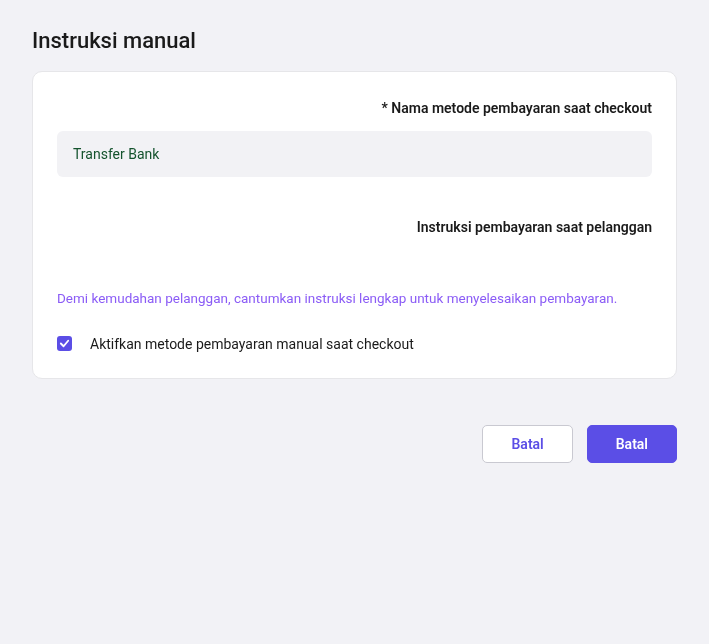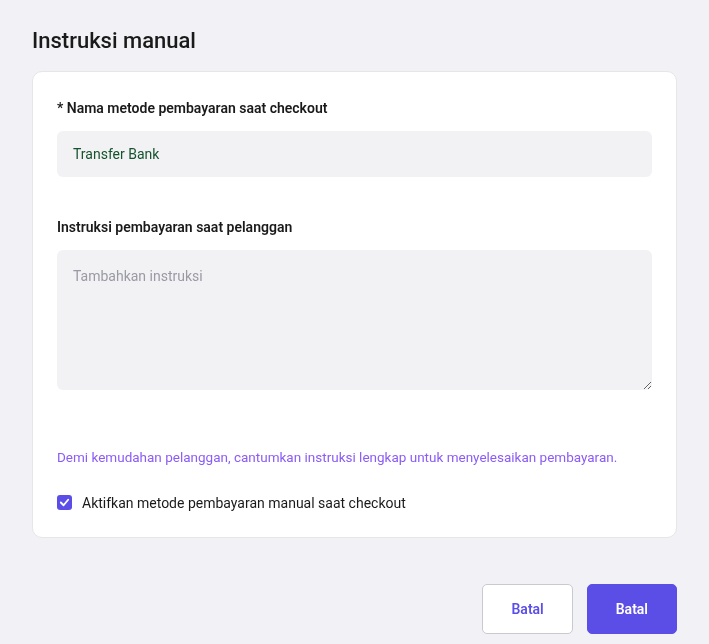--- a/index.html
+++ b/index.html
@@ -32,20 +32,21 @@
     }
     .field-group:last-of-type {
       margin-bottom: 0;
     }
     .field-label {
       font-size: 14px;
       font-weight: 600;
       color: #1a1a1a;
       display: block;
       margin-bottom: 15px;
+      text-align: right;
     }
     .text-input {
       width: 100%;
       background: #f2f2f5;
       border: none;
       border-radius: 6px;
       padding: 15px 16px;
       font-size: 14px;
       color: #14532d;
       font-family: inherit;
@@ -71,21 +72,21 @@
     .helper-text {
       font-size: 13.5px;
       color: #8b5cf6;
       margin-top: 54px;
       margin-bottom: 28px;
       line-height: 1.4;
     }
     .checkbox-row {
       display: flex;
       align-items: center;
-      gap: 10px;
+      gap: 18px;
     }
     .checkbox {
       width: 15px;
       height: 15px;
       background: #5b4ee6;
       border-radius: 3px;
       display: flex;
       align-items: center;
       justify-content: center;
       flex-shrink: 0;
@@ -99,21 +100,21 @@
       font-size: 14px;
       color: #1a1a1a;
     }
     .footer-actions {
       display: flex;
       justify-content: flex-end;
       gap: 14px;
       padding: 46px 32px 0 32px;
     }
     .btn {
-      padding: 16px 28px;
+      padding: 10px 28px;
       font-size: 14px;
       font-weight: 600;
       border-radius: 5px;
       cursor: pointer;
       font-family: inherit;
     }
     .btn-secondary {
       background: #ffffff;
       border: 1px solid #c9c9d1;
       color: #5b4ee6;
@@ -131,21 +132,20 @@
 
 <div class="card">
 
   <div class="field-group">
     <label class="field-label">* Nama metode pembayaran saat checkout</label>
     <input type="text" class="text-input" value="Transfer Bank" style="">
   </div>
 
   <div class="field-group">
     <label class="field-label">Instruksi pembayaran saat pelanggan</label>
-    <textarea class="textarea-input" placeholder="Tambahkan instruksi" style=""></textarea>
   </div>
 
   <p class="helper-text">Demi kemudahan pelanggan, cantumkan instruksi lengkap untuk menyelesaikan pembayaran.</p>
 
   <div class="checkbox-row">
     <div class="checkbox">
       <svg viewBox="0 0 12 12">
         <path d="M2 6 L5 9 L10 3" stroke="#ffffff" stroke-width="2" fill="none" stroke-linecap="round" stroke-linejoin="round"></path>
       </svg>
     </div>

